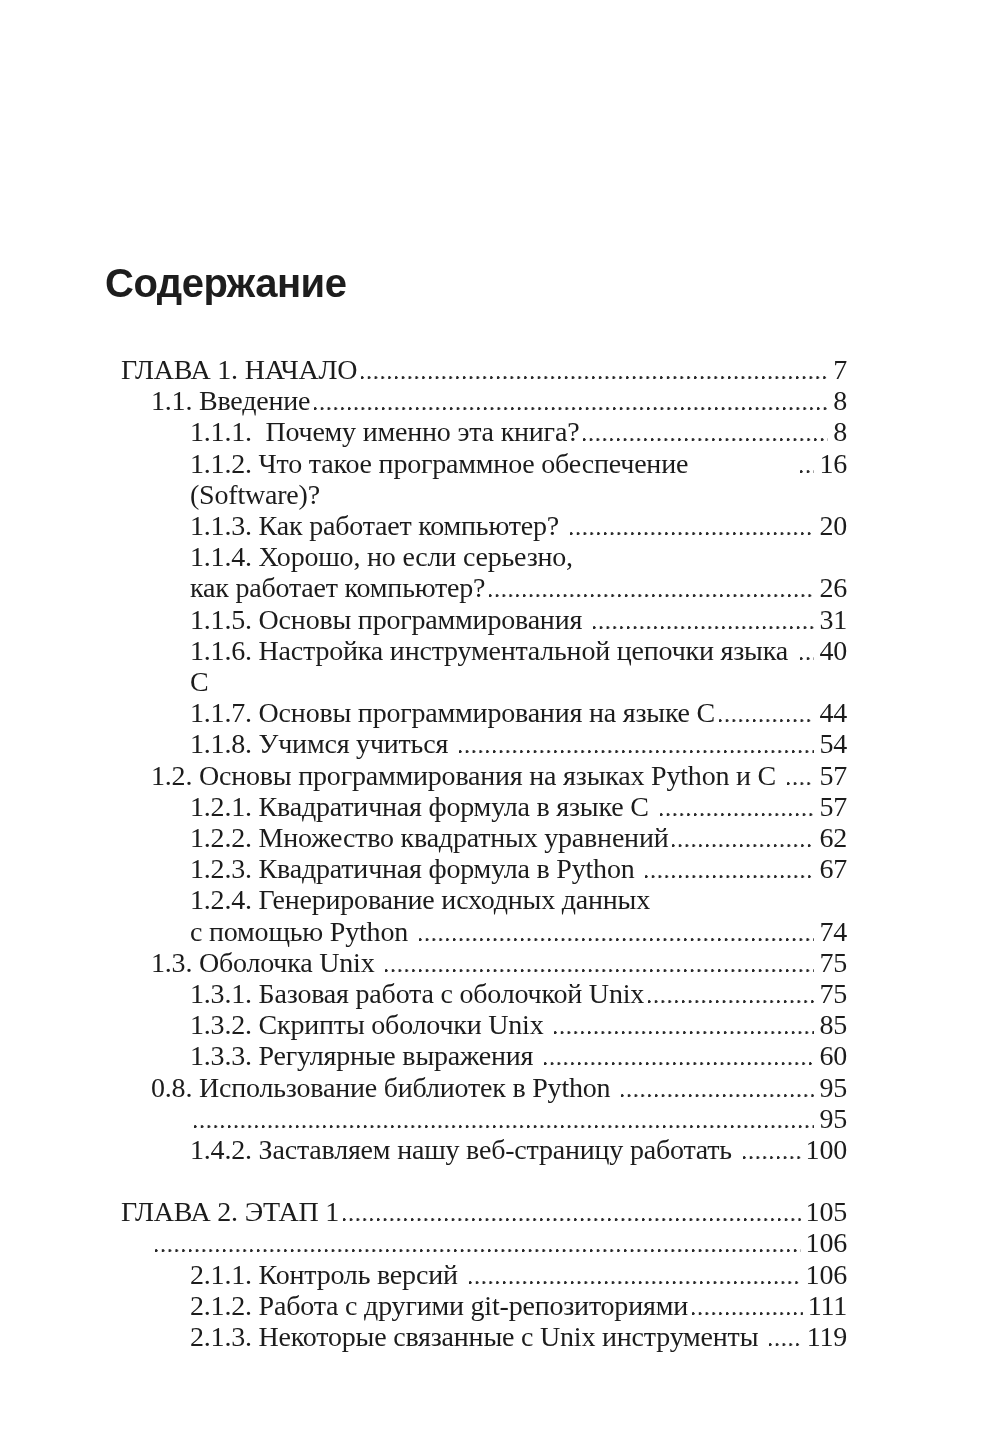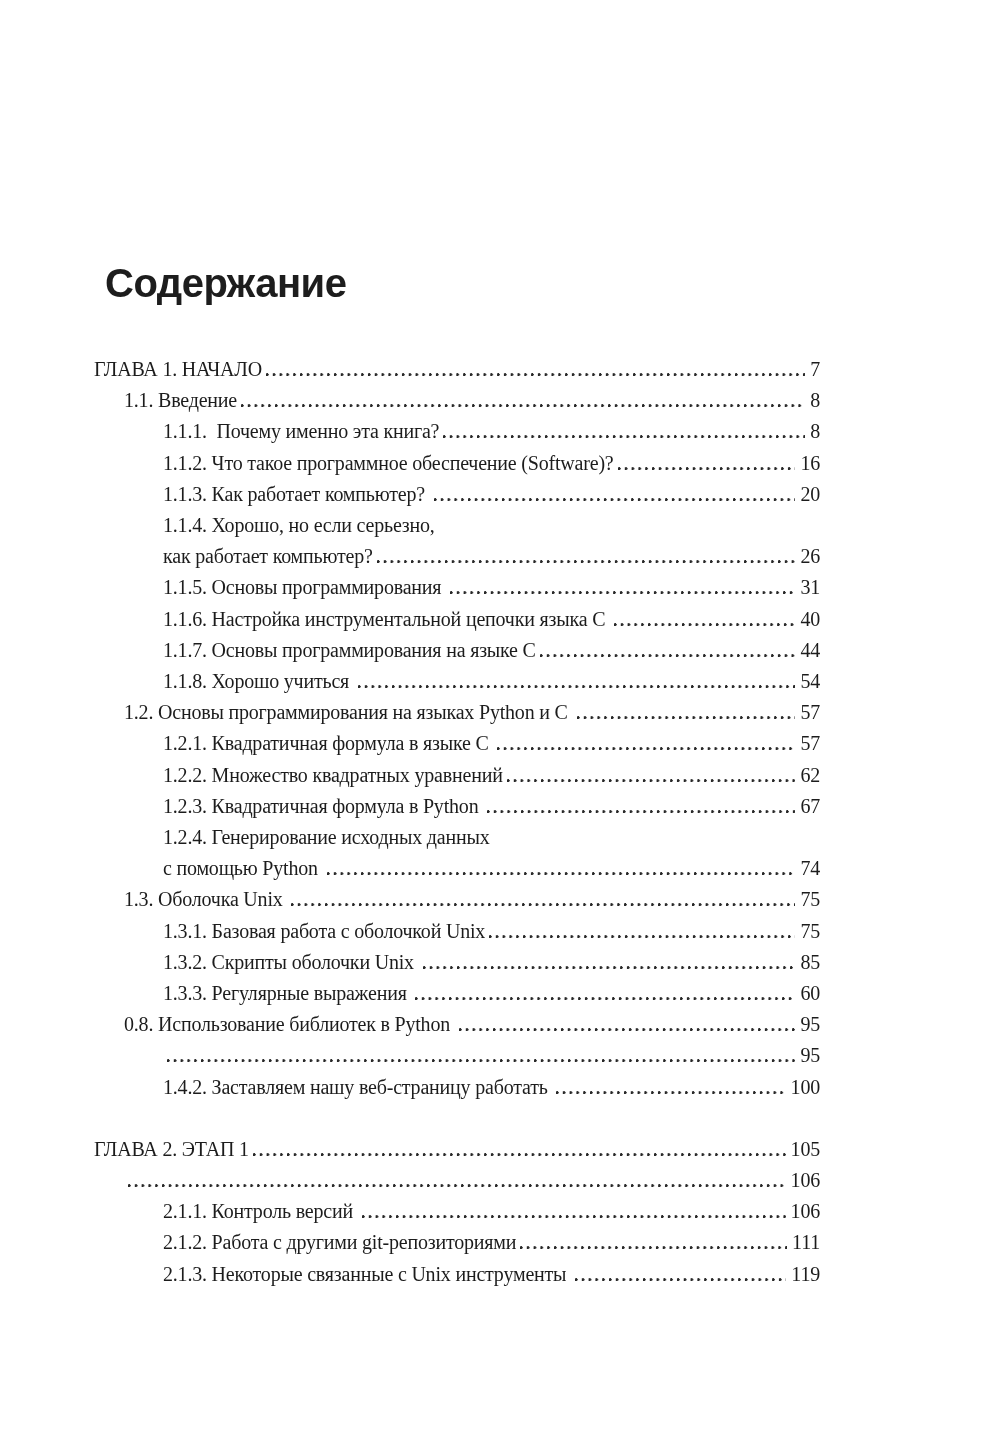--- a/index.html
+++ b/index.html
@@ -26,24 +26,24 @@
     font-family: "Liberation Sans", "DejaVu Sans", sans-serif;
     font-weight: 700;
     font-size: 40px;
     line-height: 48px;
     letter-spacing: -0.5px;
     color: #1d1d1d;
     white-space: nowrap;
   }
   .toc {
     position: absolute;
-    left: 94px;
+    left: 121px;
     top: 354px;
     width: 726px;
-    font-size: 20px;
+    font-size: 28px;
     line-height: 31.2px;
     letter-spacing: -0.2px;
   }
   .entry { margin: 0; }
   .entry.level1 { padding-left: 30px; }
   .entry.level2 { padding-left: 69px; font-family: Liberation Serif, serif; }
   .entry.gap { margin-top: 31px; }
   .row {
     display: flex;
     align-items: baseline;
@@ -136,21 +136,21 @@
       </div>
       <div class="entry level2">
         <div class="row">
           <span class="label">1.1.7. Основы программирования на языке C</span>
           <span class="leader"></span>
           <span class="pagenum">44</span>
         </div>
       </div>
       <div class="entry level2">
         <div class="row">
-          <span class="label">1.1.8. Хорошо учиться </span>
+          <span class="label">1.1.8. Учимся учиться </span>
           <span class="leader"></span>
           <span class="pagenum">54</span>
         </div>
       </div>
       <div class="entry level1">
         <div class="row">
           <span class="label">1.2. Основы программирования на языках Python и C </span>
           <span class="leader"></span>
           <span class="pagenum">57</span>
         </div>

